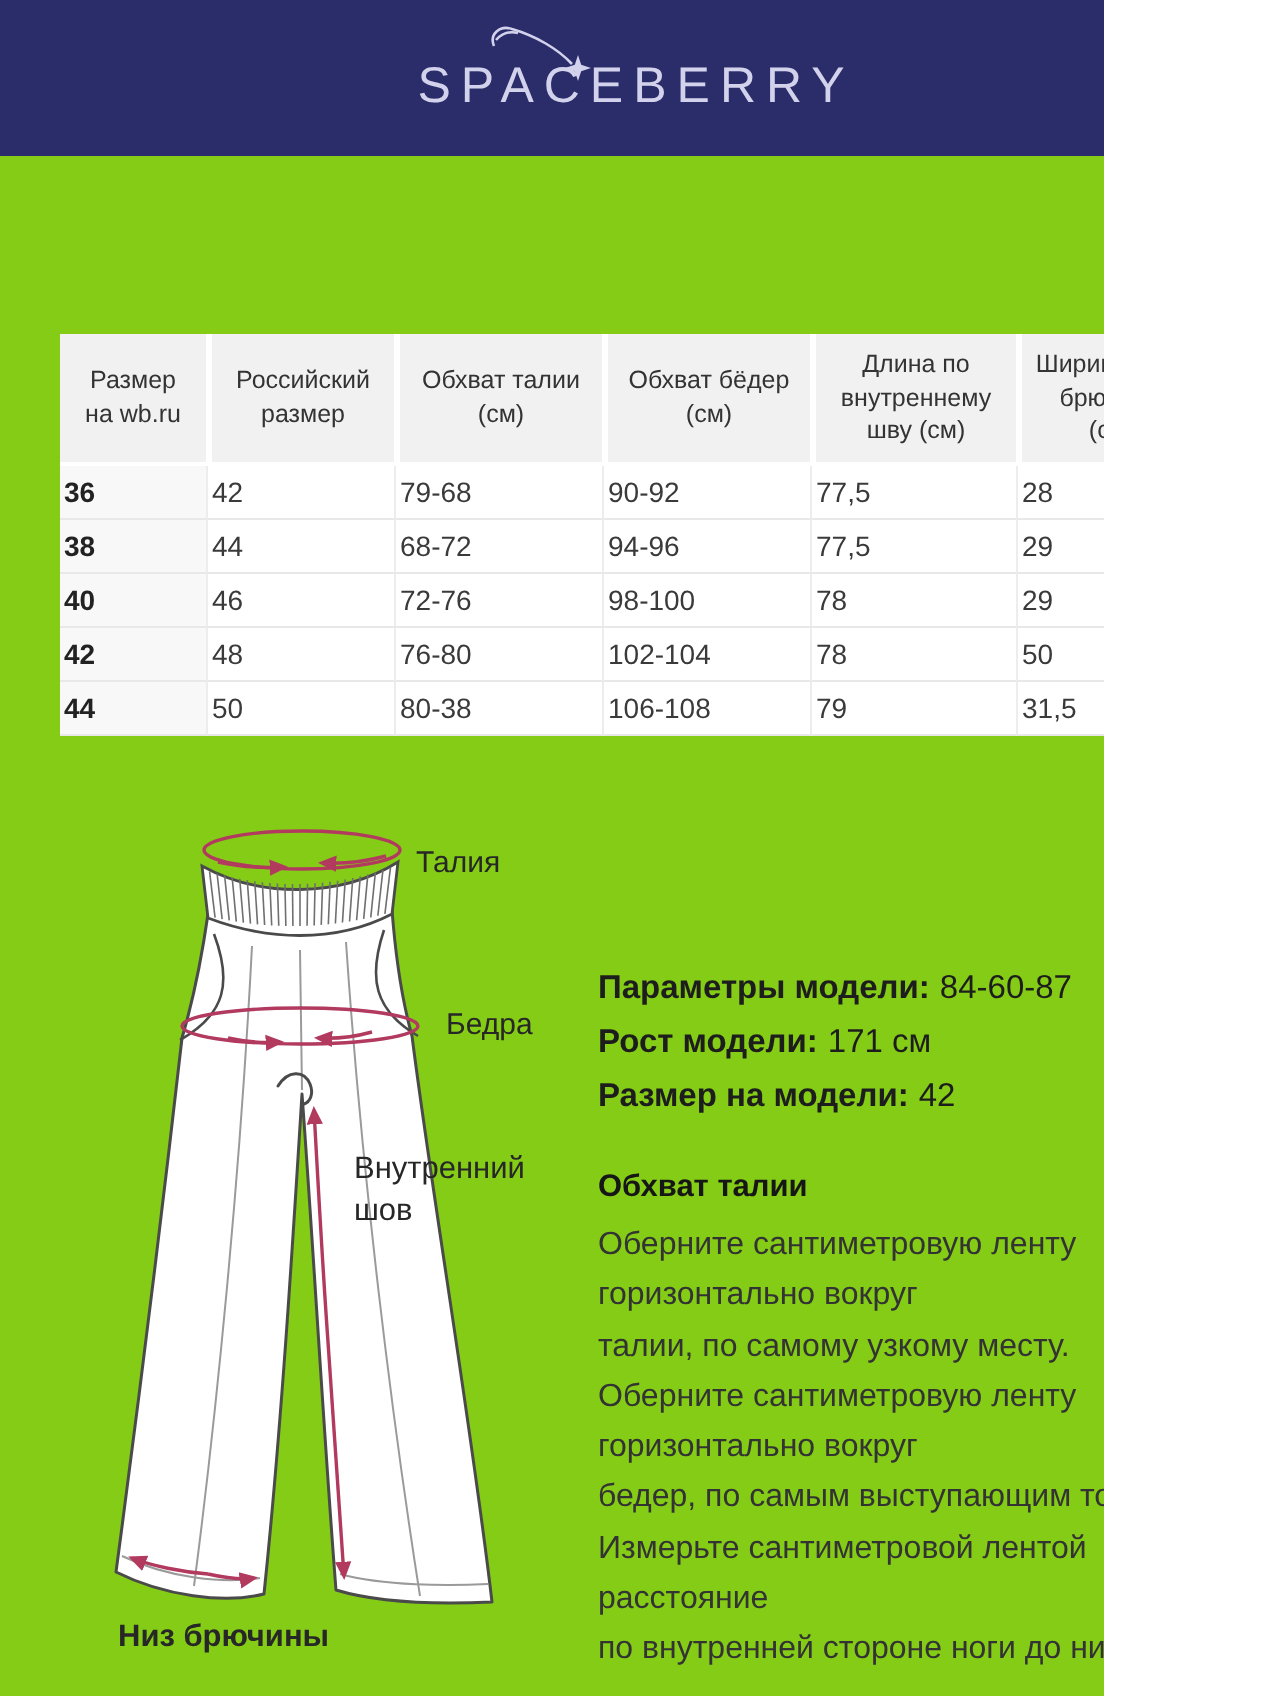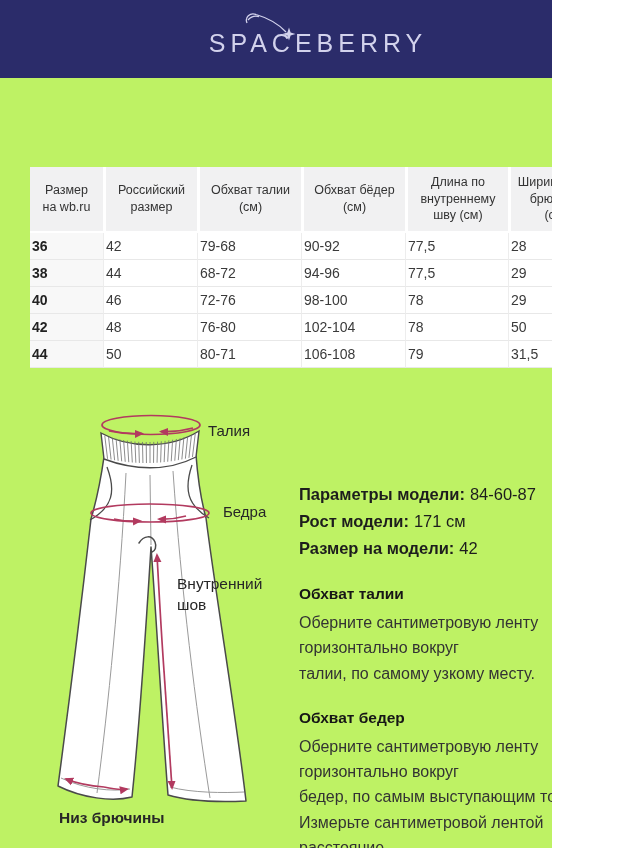--- a/index.html
+++ b/index.html
@@ -1,18 +1,18 @@
 <!DOCTYPE html>
 <html style="--navy: #2b2c6a; --logo: #d2d2ec; --accent: #b23a5f;"><head>
 <meta charset="utf-8">
 <style>
   html,body { margin:0; padding:0; background:#fff; }
   .page {
     position:relative; width:552px; height:848px; overflow:hidden;
-    background:#bef264; font-family:"Liberation Sans", sans-serif;
+    background:#84cc16; font-family:"Liberation Sans", sans-serif;
   }
 
   
   .brand-header {
     position:absolute; left:0; top:0; width:636px; height:78px;
     background:var(--navy,#2b2c6a);
     display:flex; align-items:center; justify-content:center;
   }
   .logo {
     position:relative; color:var(--logo,#d2d2ec);
@@ -141,21 +141,21 @@
           <td>42</td>
           <td>48</td>
           <td>76-80</td>
           <td>102-104</td>
           <td>78</td>
           <td>50</td>
         </tr>
         <tr>
           <td>44</td>
           <td>50</td>
-          <td>80-71</td>
+          <td>80-38</td>
           <td>106-108</td>
           <td>79</td>
           <td>31,5</td>
         </tr>
       </tbody>
   </table>
 
   <svg class="pants-diagram" width="290" height="448" viewBox="0 0 290 448">
     <defs>
       <marker id="arr" viewBox="0 0 10 10" refX="7" refY="5" markerWidth="6" markerHeight="6" orient="auto">
@@ -244,21 +244,20 @@
         <div class="info-line"><span class="lbl">Рост модели:</span><span class="val">171 см</span></div>
         <div class="info-line"><span class="lbl">Размер на модели:</span><span class="val">42</span></div>
       </div>
     <div class="guide">
         <div class="guide-section">
           <div class="guide-title">Обхват талии</div>
           <div class="guide-text">Оберните сантиметровую ленту горизонтально вокруг
 талии, по самому узкому месту.</div>
         </div>
         <div class="guide-section">
-          <div class="guide-title">Обхват бедер</div>
           <div class="guide-text">Оберните сантиметровую ленту горизонтально вокруг
 бедер, по самым выступающим точкам.</div>
         </div>
         <div class="guide-section">
           <div class="guide-text">Измерьте сантиметровой лентой расстояние
 по внутренней стороне ноги до низа.</div>
         </div>
       </div>
   </div>
 

